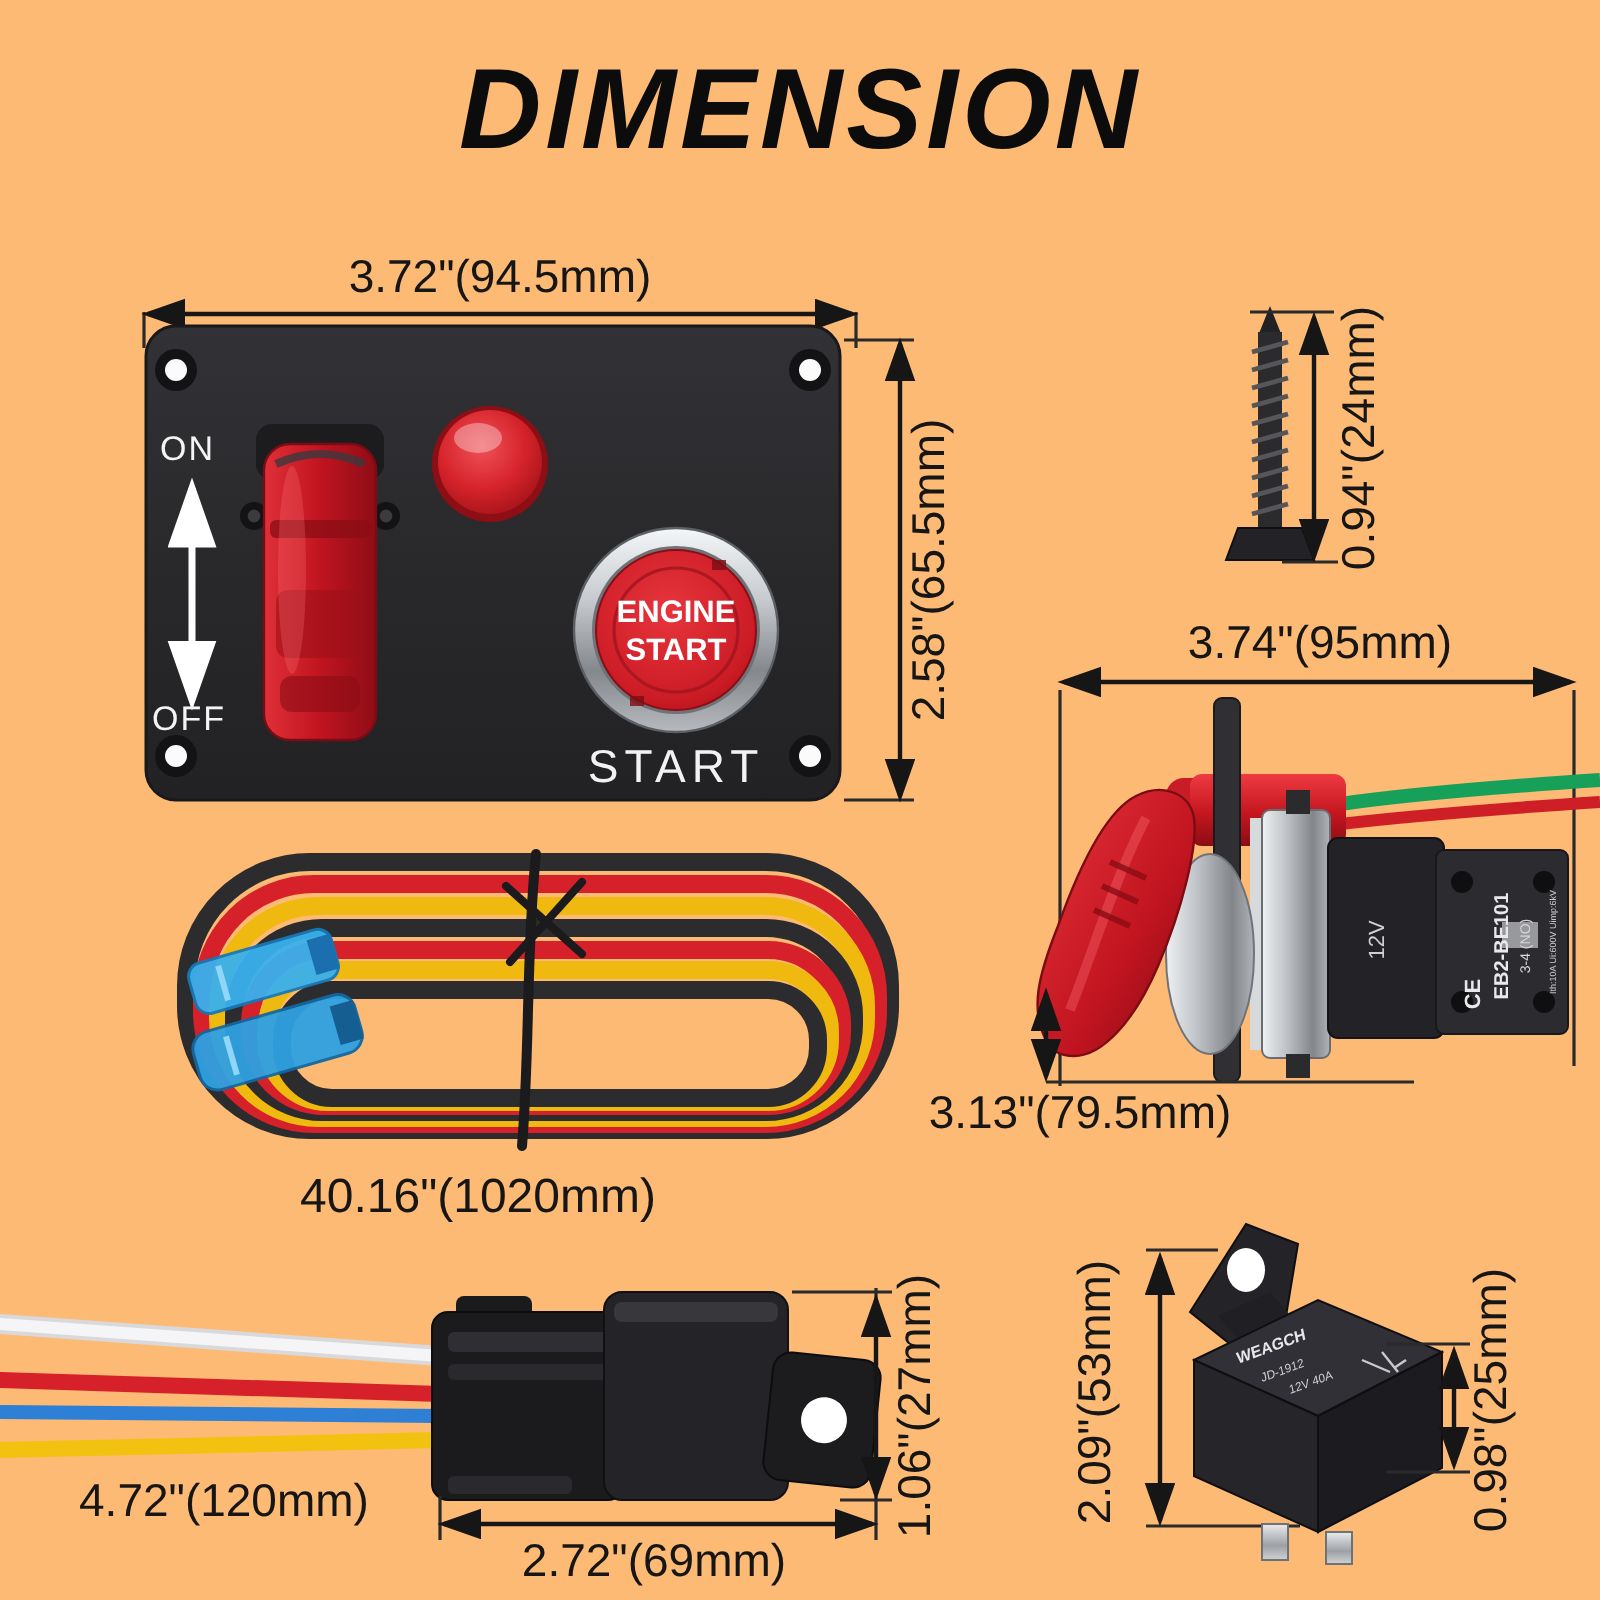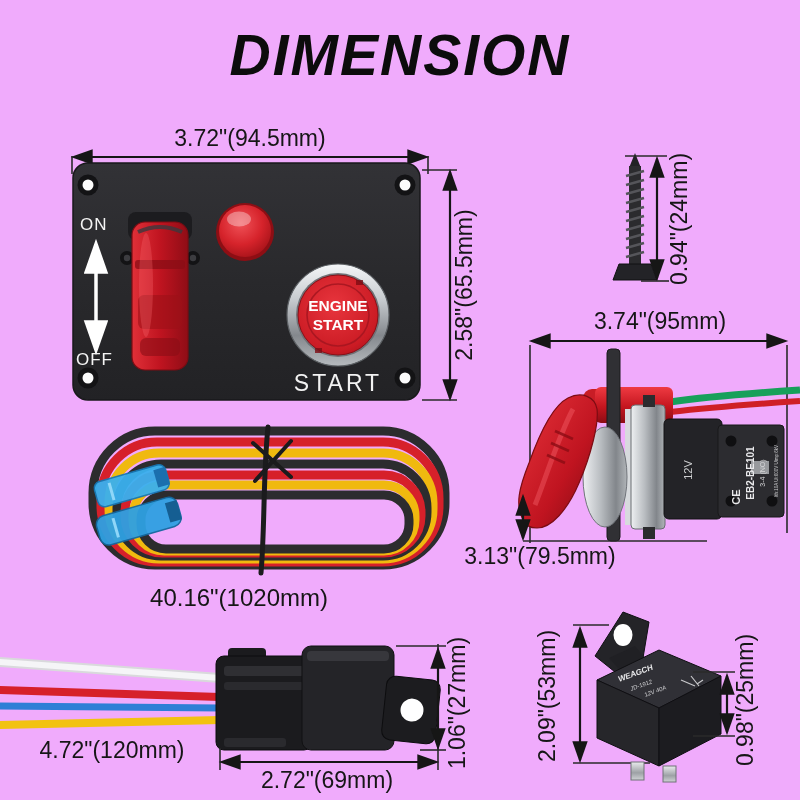--- a/index.html
+++ b/index.html
@@ -1,16 +1,16 @@
 <!DOCTYPE html>
 <html><head>
 <meta charset="utf-8">
 <style>
   html,body{margin:0;padding:0;background:#ffffff;}
-  .canvas{position:relative;width:800px;height:800px;background:#f0abfc;overflow:hidden;
+  .canvas{position:relative;width:800px;height:800px;background:#fdba74;overflow:hidden;
           font-family:"Liberation Sans",sans-serif;}
   .sec{position:absolute;}
   .page-title{position:absolute;left:0;top:22px;width:800px;text-align:center;
               font-size:57px;font-weight:bold;font-style:italic;letter-spacing:2px;color:#0c0c0c;}
   svg text{font-family:"Liberation Sans",sans-serif;}
   .dim{font-size:23px;fill:#161616;}
   .dimline{stroke:#161616;stroke-width:2.2;fill:none;}
   .ext{stroke:#2a2a2a;stroke-width:1.6;fill:none;}
   .panel-label{font-size:17px;fill:#f4f4f4;letter-spacing:1px;}
 </style>

